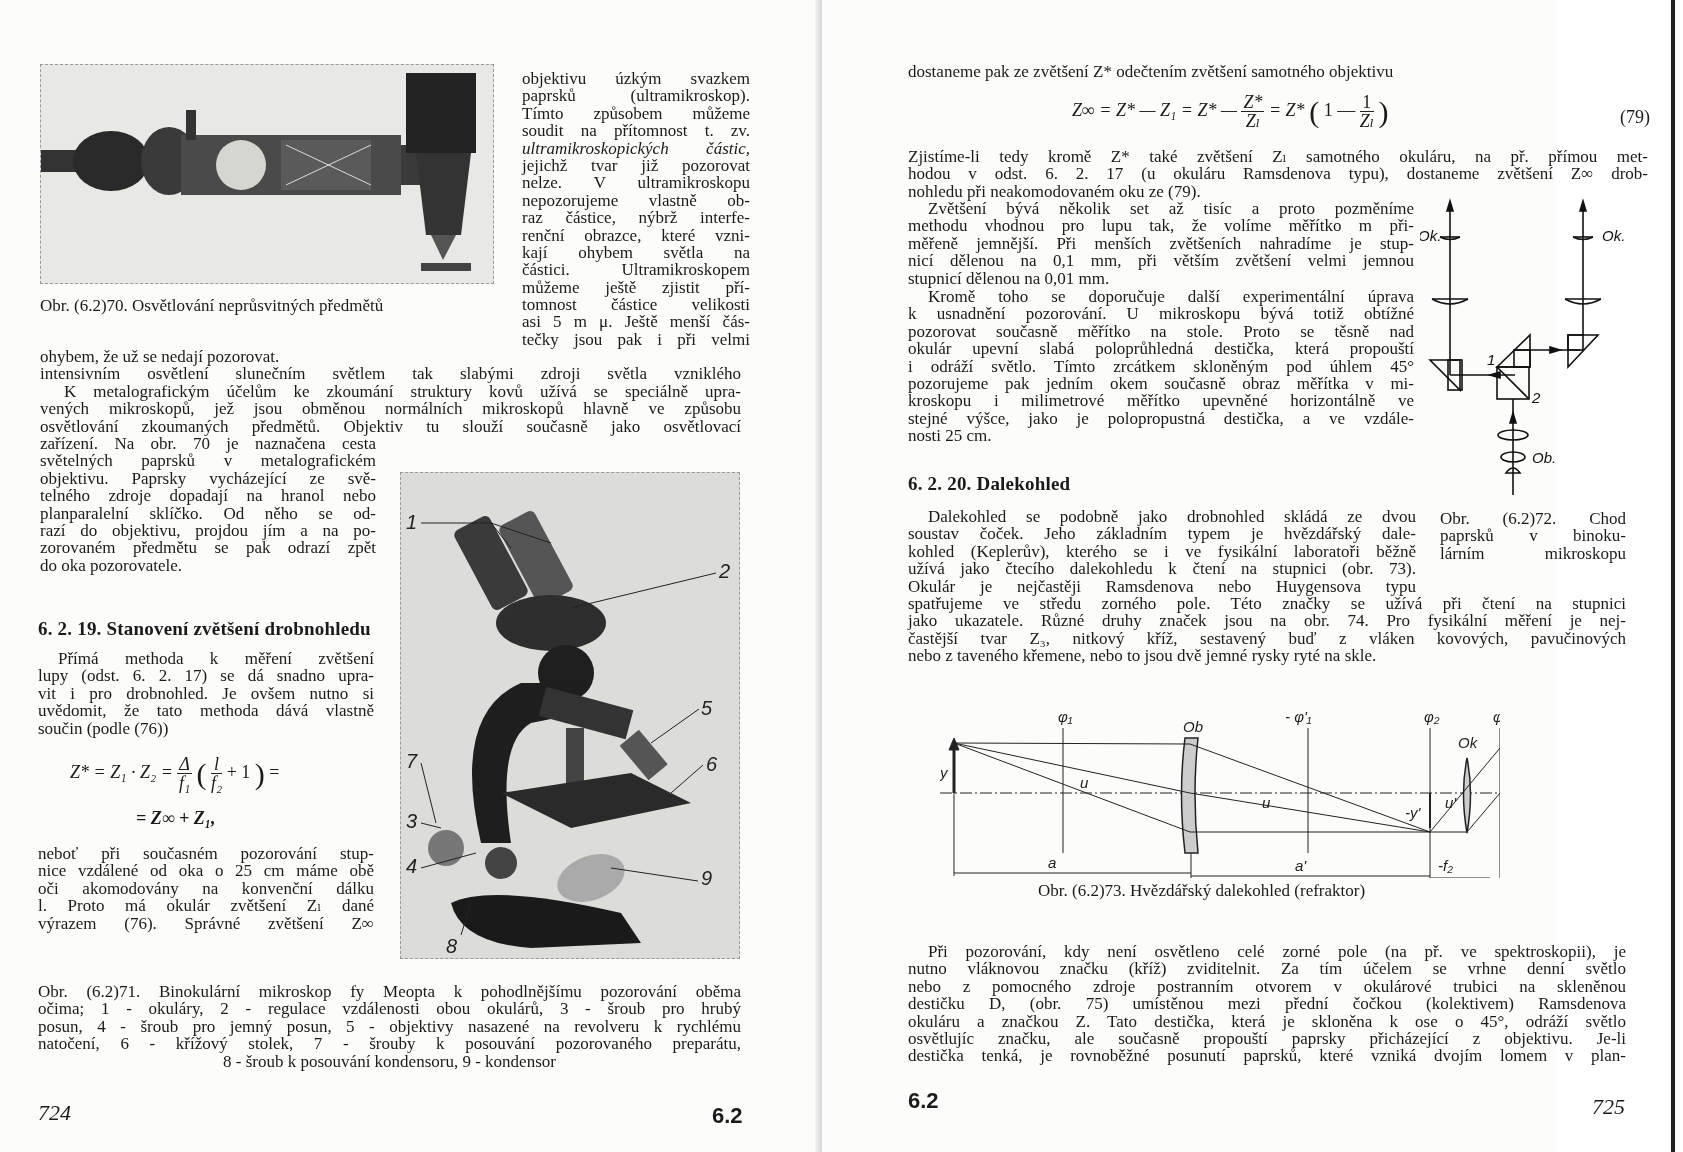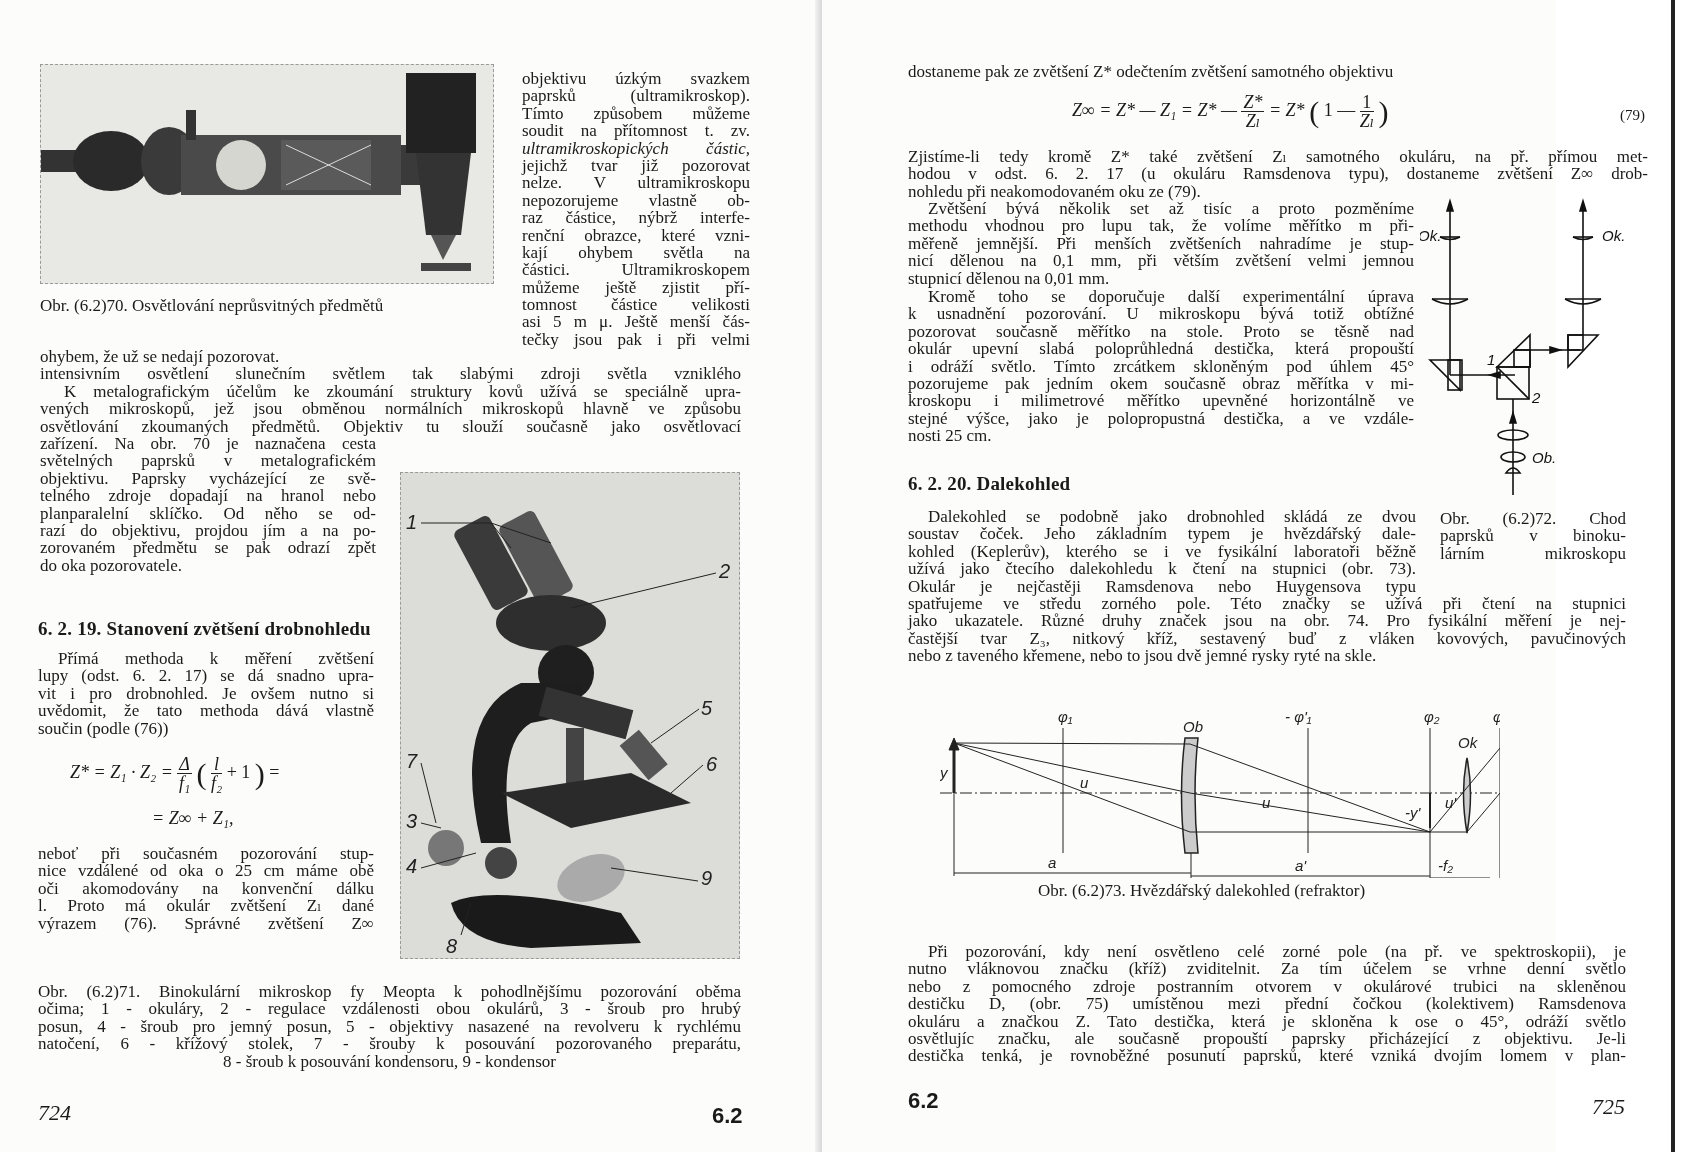--- a/index.html
+++ b/index.html
@@ -13,21 +13,21 @@
   .edge-line{position:absolute;left:1671px;top:0;width:4px;height:1152px;background:#222;}
   .abs{position:absolute;}
   .txt{font-size:17px;line-height:17.4px;}
   .just{text-align:justify;text-align-last:justify;}
   .heading{font-weight:bold;font-size:19px;font-family:"Liberation Serif",serif;letter-spacing:0.2px;}
   .caption{font-size:17px;line-height:17.4px;}
   .pageno{font-style:italic;font-size:22px;font-family:"Liberation Serif",serif;text-align:right;}
   .section-mark{font-weight:bold;font-size:22px;font-family:"Liberation Sans",sans-serif;}
   .figure{position:absolute;background:#e6e6e2;border:1px dashed #999;}
   .eq{font-style:italic;font-size:18px;position:absolute;white-space:nowrap;}
-  .eqnum{font-size:15px;position:absolute;text-align:right;}
+  .eqnum{font-size:18px;position:absolute;text-align:right;}
   .frac{display:inline-block;vertical-align:middle;text-align:center;}
   .frac>span{display:block;line-height:18px;}
   .frac>span.num{border-bottom:1px solid #222;padding:0 2px;}
   .line{display:block;height:17.4px;white-space:nowrap;}
   svg text{font-family:"Liberation Sans",sans-serif;font-style:italic;}
 </style>
 </head>
 <body>
 
 <div class="page" id="left-page">
@@ -108,21 +108,21 @@
     </span>
     <span style="font-size:30px;font-style:normal;vertical-align:middle;">(</span>
     <span class="frac">
       <span class="num">l</span>
       <span>f₂</span>
     </span>
     <span style="font-style:normal"> + 1</span>
     <span style="font-size:30px;font-style:normal;vertical-align:middle;">)</span>
     <span style="font-style:normal"> =</span>
   </div>
-  <div class="eq" style="left:152px;top:808px;">= Z∞ + Z₁,</div>
+  <div class="eq" style="left:136px;top:808px;font-weight:bold;">= Z∞ + Z₁,</div>
 
   <div class="abs txt" style="left:38px;top:845px;width:336px;">
     <span class="line just">neboť při současném pozorování stup-</span>
     <span class="line just">nice vzdálené od oka o 25 cm máme obě</span>
     <span class="line just">oči akomodovány na konvenční dálku</span>
     <span class="line just">l. Proto má okulár zvětšení Zₗ dané</span>
     <span class="line just">výrazem (76). Správné zvětšení Z∞</span>
   </div>
 
   <div class="figure" style="left:400px;top:472px;width:338px;height:485px;background:#dcdcd8;">

